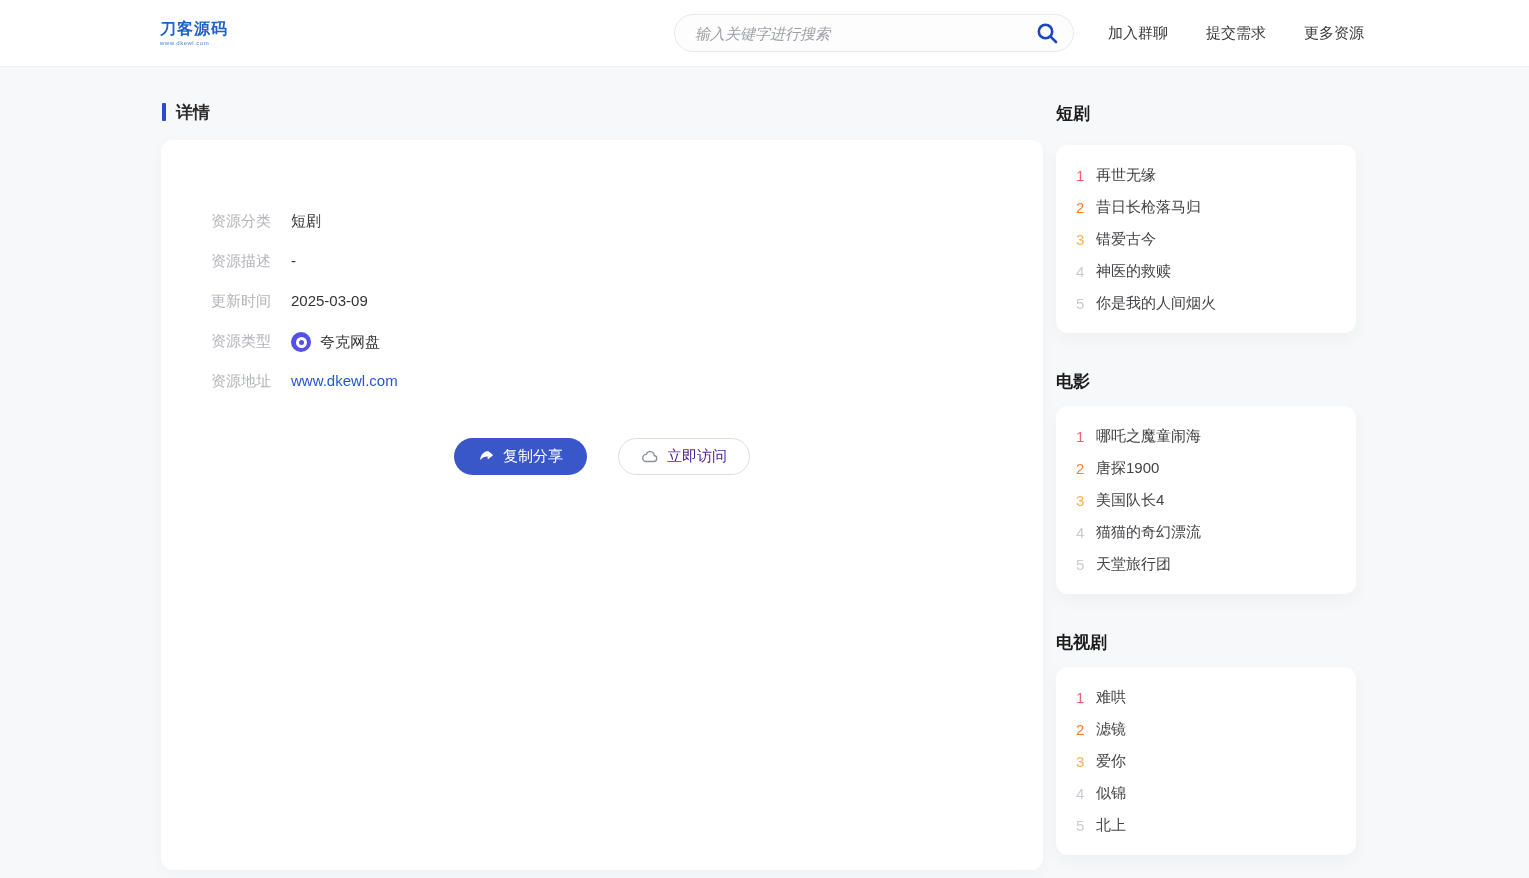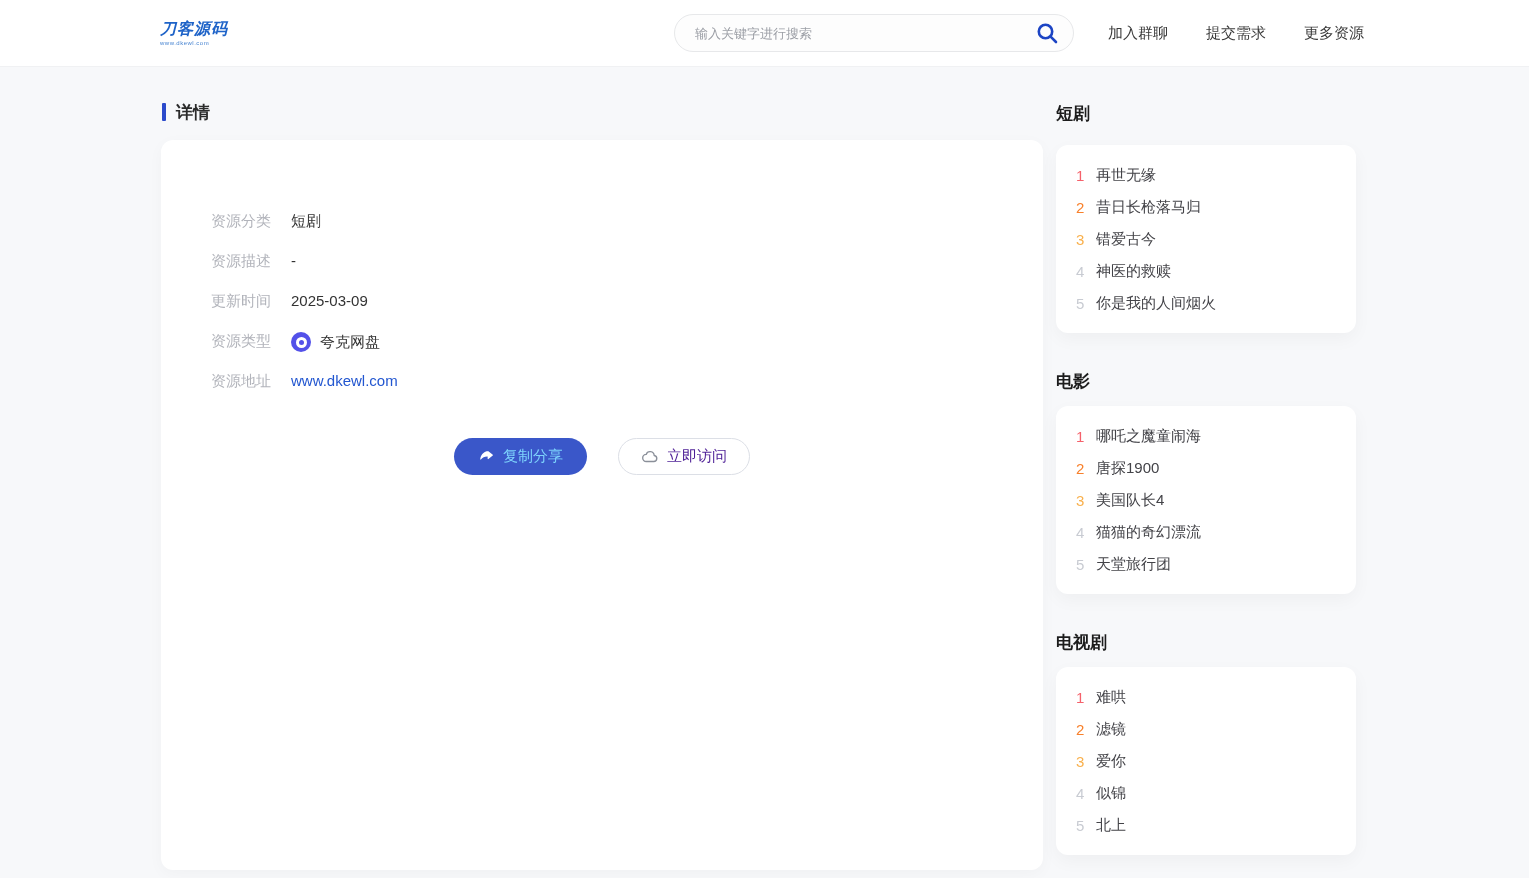--- a/index.html
+++ b/index.html
@@ -9,34 +9,35 @@
     background:#f7f8fa; color:#333;
   }
   
   .header {
     height:67px; background:#fff; border-bottom:1px solid #f0f1f3;
     display:flex; align-items:center;
     padding-left:160px; padding-right:165px;
   }
   .logo { display:flex; flex-direction:column; line-height:1; cursor:pointer; }
   .logo-title {
-    font-size:16px; font-weight:900; font-style:italic;
+    font-size:16px; font-weight:900; 
     color:#1e63c8; letter-spacing:1px;
   }
   .logo-sub { font-size:6px; color:#4a86d2; margin-top:3px; letter-spacing:.5px; }
   .header-spacer { flex:1; }
   .search-box {
     width:400px; height:38px; background:#fdfdfd;
     border:1px solid #e7e8ea; border-radius:19px;
     display:flex; align-items:center; padding:0 14px 0 20px;
   }
   .search-box input {
     flex:1; border:none; outline:none; background:transparent;
-    font-size:13px; color:#0f766e;
+    font-size:15px; color:#0f766e;
     font-family:"Liberation Sans","DejaVu Sans",sans-serif;
+    font-style:italic;
   }
   .search-box input::placeholder { color:#9b9ea5; }
   .search-icon { width:24px; height:24px; cursor:pointer; flex:0 0 auto; }
   .nav { display:flex; align-items:center; margin-left:34px; }
   .nav-item {
     font-size:15px; color:#3a3a3a; margin-left:38px; cursor:pointer; white-space:nowrap;
   }
   .nav-item:first-child { margin-left:0; }
   
   .content { display:flex; gap:13px; padding:0 166px 0 161px; align-items:flex-start; }
@@ -65,21 +66,21 @@
     display:inline-flex; align-items:center; justify-content:center; margin-right:9px;
   }
   .quark-icon .ring {
     width:11px; height:11px; border-radius:50%; background:#fff;
     display:flex; align-items:center; justify-content:center;
   }
   .quark-icon .dot { width:5px; height:5px; border-radius:50%; background:#5351e9; }
   .btn-row { display:flex; justify-content:center; gap:31px; margin-top:26px; }
   .btn { height:37px; border-radius:18.5px; display:flex; align-items:center;
          font-size:15px; cursor:pointer; user-select:none; }
-  .btn-primary { background:#3a57c9; color:#7dd3fc; padding:0 24px; border:none; }
+  .btn-primary { background:#3a57c9; color:#ffffff; padding:0 24px; border:none; }
   .btn-primary .ic { width:17px; height:17px; margin-right:8px; }
   .btn-ghost { background:#fff; color:#4c1d95; padding:0 22px; border:1px solid #dcdfe6; }
   .btn-ghost .ic { width:18px; height:18px; margin-right:8px; }
   
   .side-section-title { font-size:17px; font-weight:bold; color:#1c1c1c; }
   .side-head-1 { margin:35px 0 20px 0; }
   .side-head { margin:37px 0 13px 0; }
   .rank-card {
     background:#fff; border-radius:12px; padding:14px 20px;
     box-shadow:0 6px 18px rgba(0,0,0,.04);

